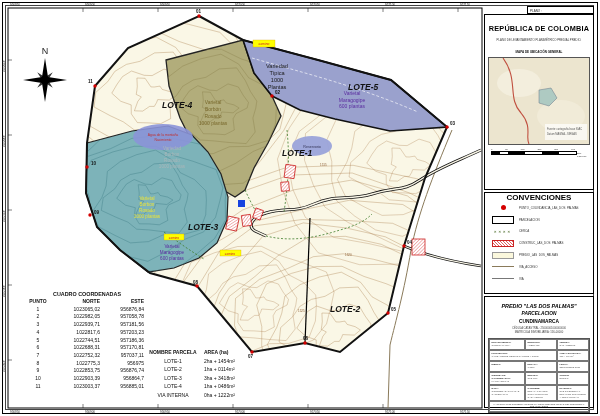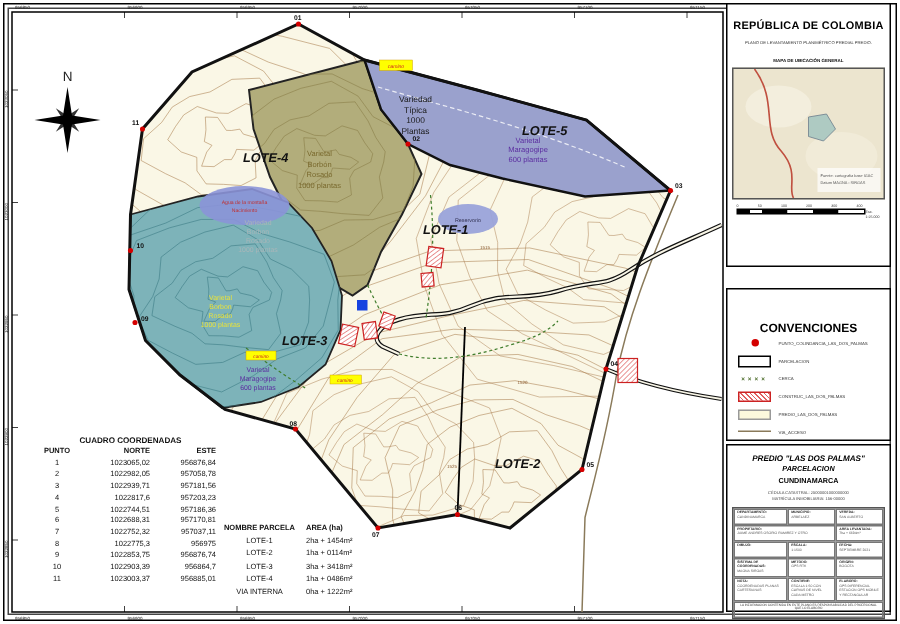--- a/index.html
+++ b/index.html
@@ -32,21 +32,21 @@
                font-size:3px;line-height:8px;padding-left:2px;box-sizing:border-box;color:#222;background:#fff;}
   .country{margin-top:9px;font-size:7.3px;font-weight:bold;text-align:center;letter-spacing:.2px;color:#000;}
   .subtitle{margin:6px auto 0;width:92px;font-size:2.8px;text-align:center;color:#333;line-height:1.35;}
   .mapcap{margin-top:7px;font-size:3px;font-weight:bold;text-align:center;color:#111;}
   .minimap{margin:3px auto 0;width:100px;height:86px;position:relative;border:0.5px solid #555;background:#ece5cf;}
   .scalebar{margin:3px 4px 0 6px;}
   .scale-ticks{display:flex;font-size:2.4px;color:#333;width:84px;justify-content:space-between;}
   .bar{display:flex;height:2.5px;width:84px;border:0.4px solid #000;}
   .bar span{height:100%;}
   .scale-note{font-size:2.4px;color:#333;margin-left:86px;margin-top:-3px;}
-  .legend-title{margin-top:21px;font-size:8px;font-weight:bold;text-align:center;color:#000;}
+  .legend-title{margin-top:0;font-size:8px;font-weight:bold;text-align:center;color:#000;}
   .lrow{display:flex;align-items:center;height:11.8px;padding-left:7px;}
   .lrow .lab{font-size:2.9px;color:#333;margin-left:5px;}
   .sw{width:22px;height:7px;display:flex;align-items:center;justify-content:center;box-sizing:border-box;flex:none;}
   .sw-punto .dot{width:5px;height:5px;border-radius:50%;background:#d40000;}
   .sw-parc{border:1.6px solid #000;background:#fff;height:8px;}
   .sw-cerca{font-size:4.2px;color:#4a6b28;letter-spacing:2px;font-weight:bold;}
   .sw-constr{border:0.7px solid #cc2222;background:repeating-linear-gradient(45deg,#fff,#fff 1.5px,#e06060 1.5px,#e06060 2.2px);}
   .sw-predio{border:0.5px solid #999;background:#fbf8dd;}
   .sw-line1{height:0;border-top:1px solid #8a7a5a;}
   .sw-line2{height:0;border-top:1px solid #777;}
@@ -415,21 +415,21 @@
         <span class="c2">1ha + 0486m²</span>
       </div>
     <div class="row">
         <span class="c1">VIA INTERNA</span>
         <span class="c2">0ha + 1222m²</span>
       </div>
   </div>
 
   <div class="plano-strip">PLANO :</div>
 
-  <div class="panel-box" style="top:2px;height:176px;">
+  <div class="panel-box" style="top:14px;height:176px;">
     <div class="country">REPÚBLICA DE COLOMBIA</div>
     <div class="subtitle">PLANO DE LEVANTAMIENTO PLANIMÉTRICO PREDIAL PREDIO.</div>
     <div class="mapcap">MAPA DE UBICACIÓN GENERAL</div>
     <div class="minimap">
       <svg width="100" height="86" viewBox="0 0 100 86">
         <ellipse cx="30" cy="25" rx="22" ry="14" fill="#f3eedd"></ellipse>
         <ellipse cx="72" cy="58" rx="24" ry="16" fill="#f1ebd8"></ellipse>
         <path d="M14,0 C30,22 18,40 32,55 C44,69 36,79 40,86" fill="none" stroke="#c05040" stroke-width="1.1"></path>
         <path d="M50,32 L62,30 L68,40 L60,48 L50,45 Z" fill="#aecac2" stroke="#667788" stroke-width="0.5"></path>
         <rect x="56" y="66" width="42" height="16" fill="#ffffff" opacity="0.7"></rect>

